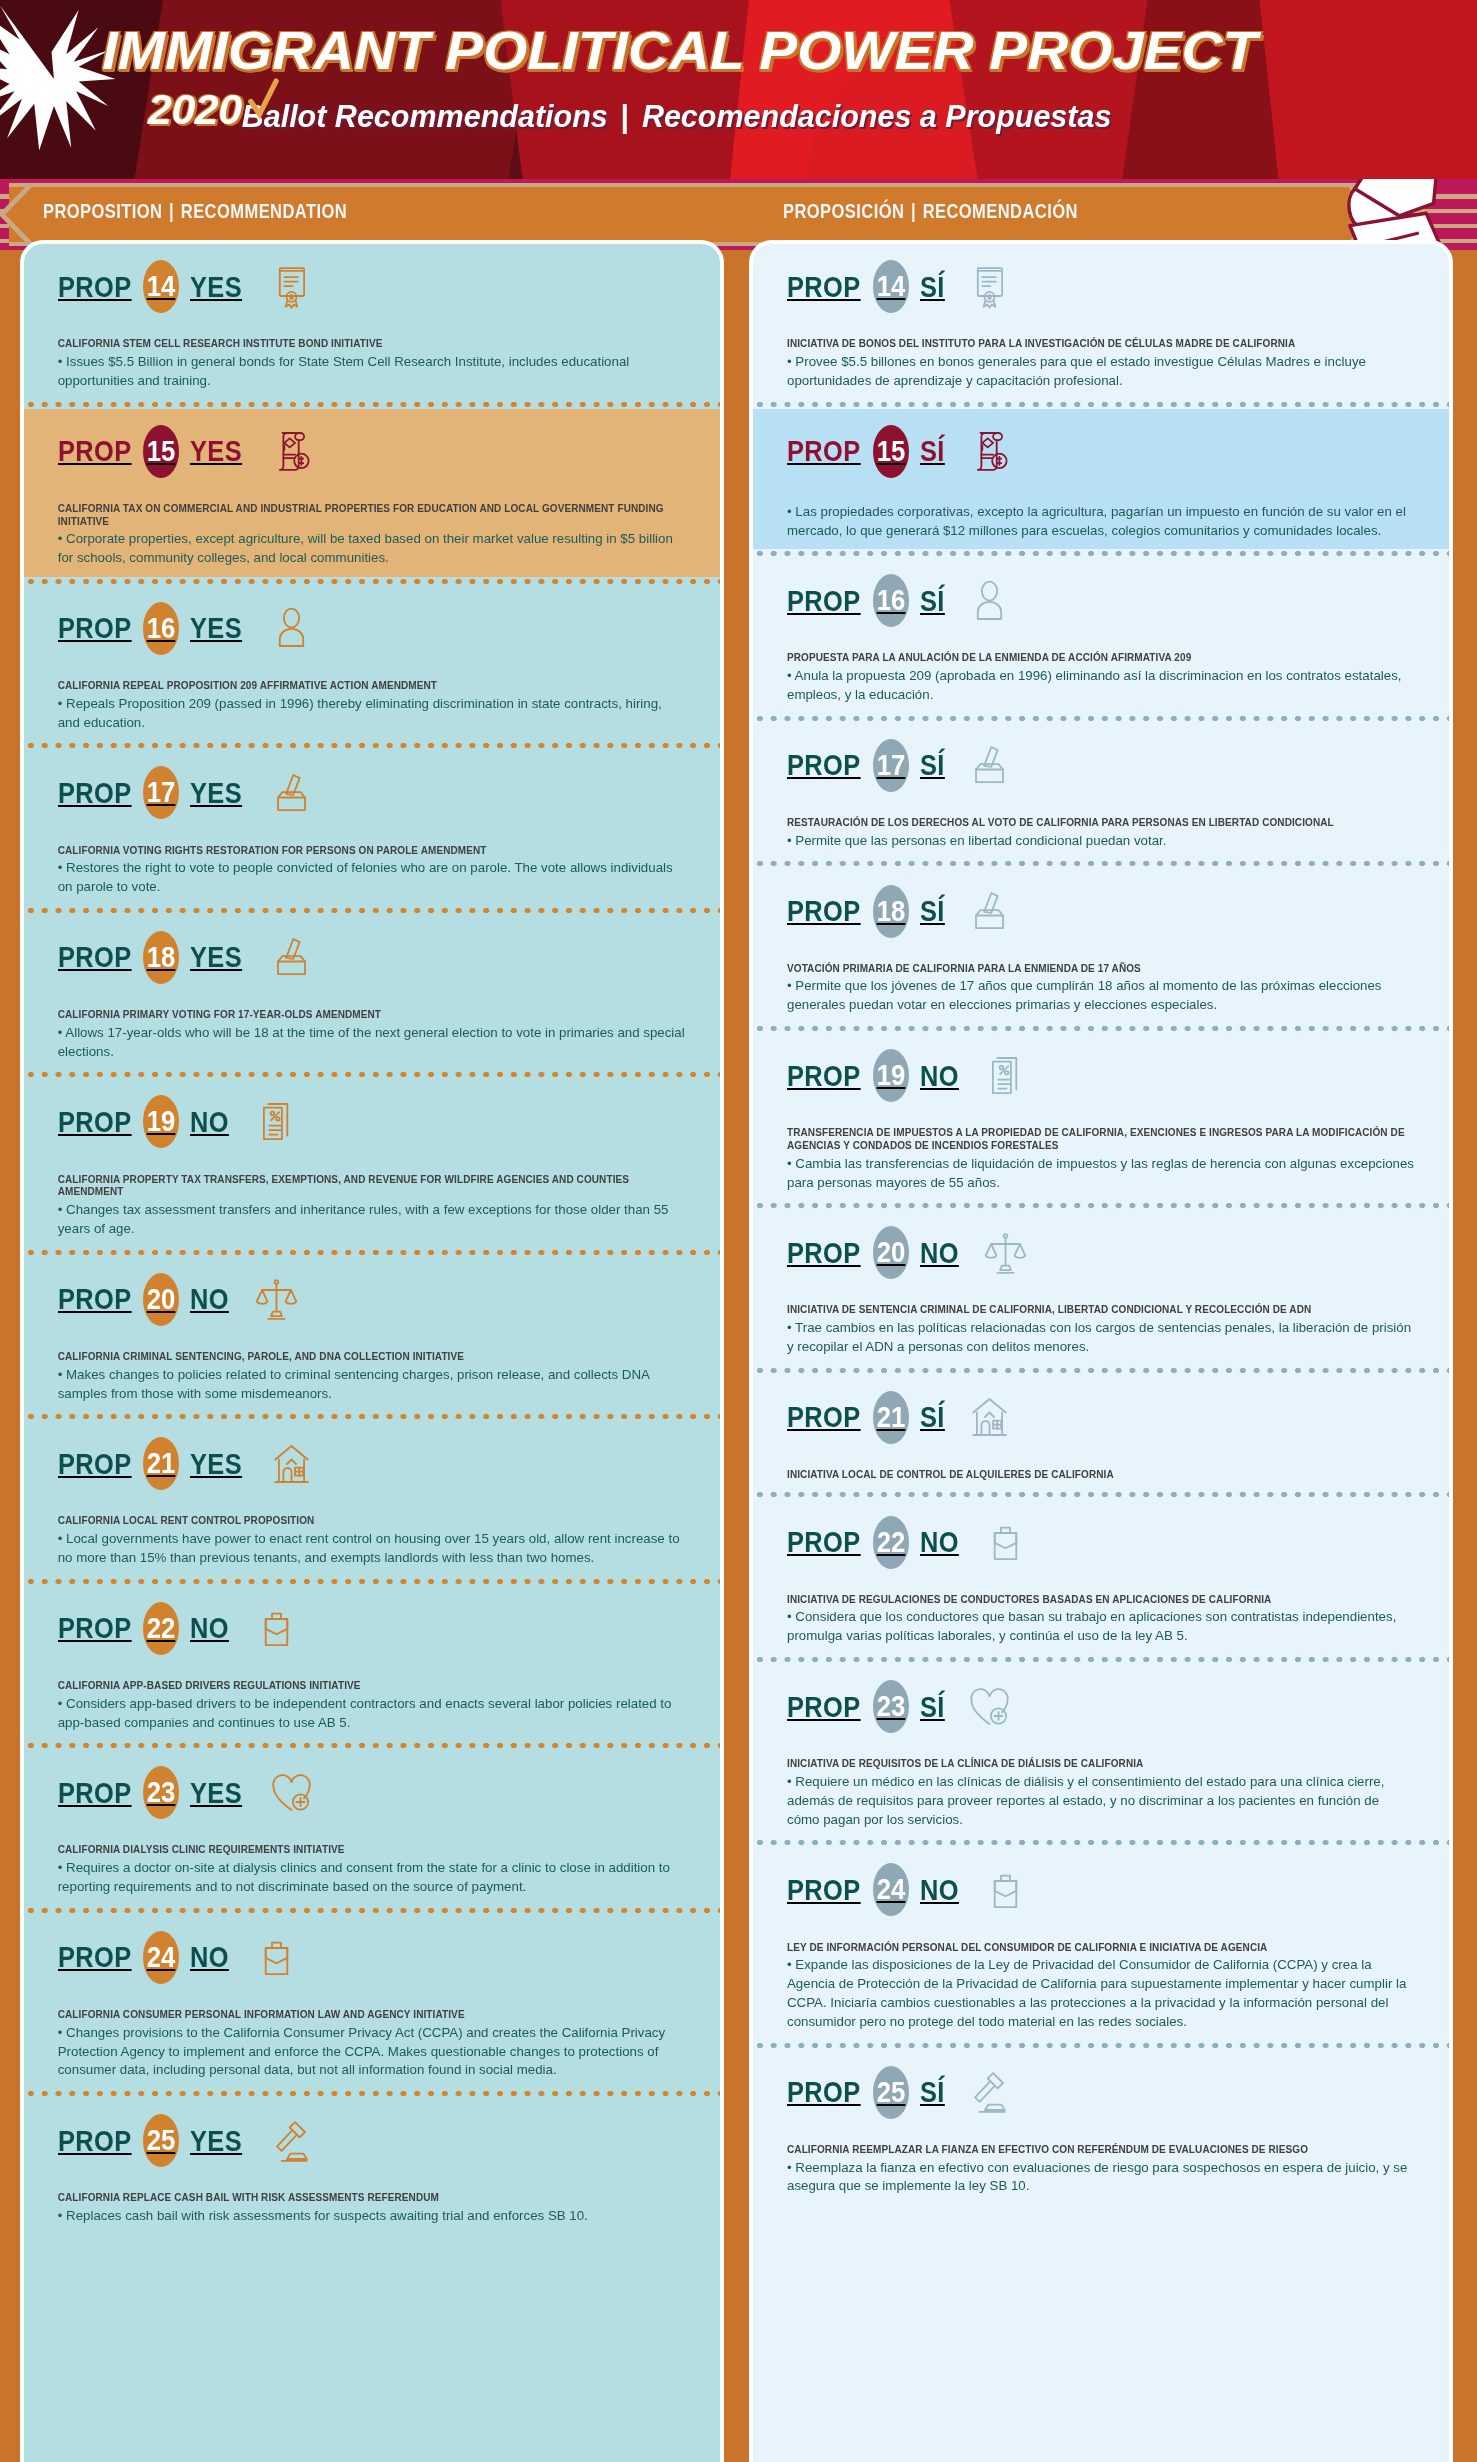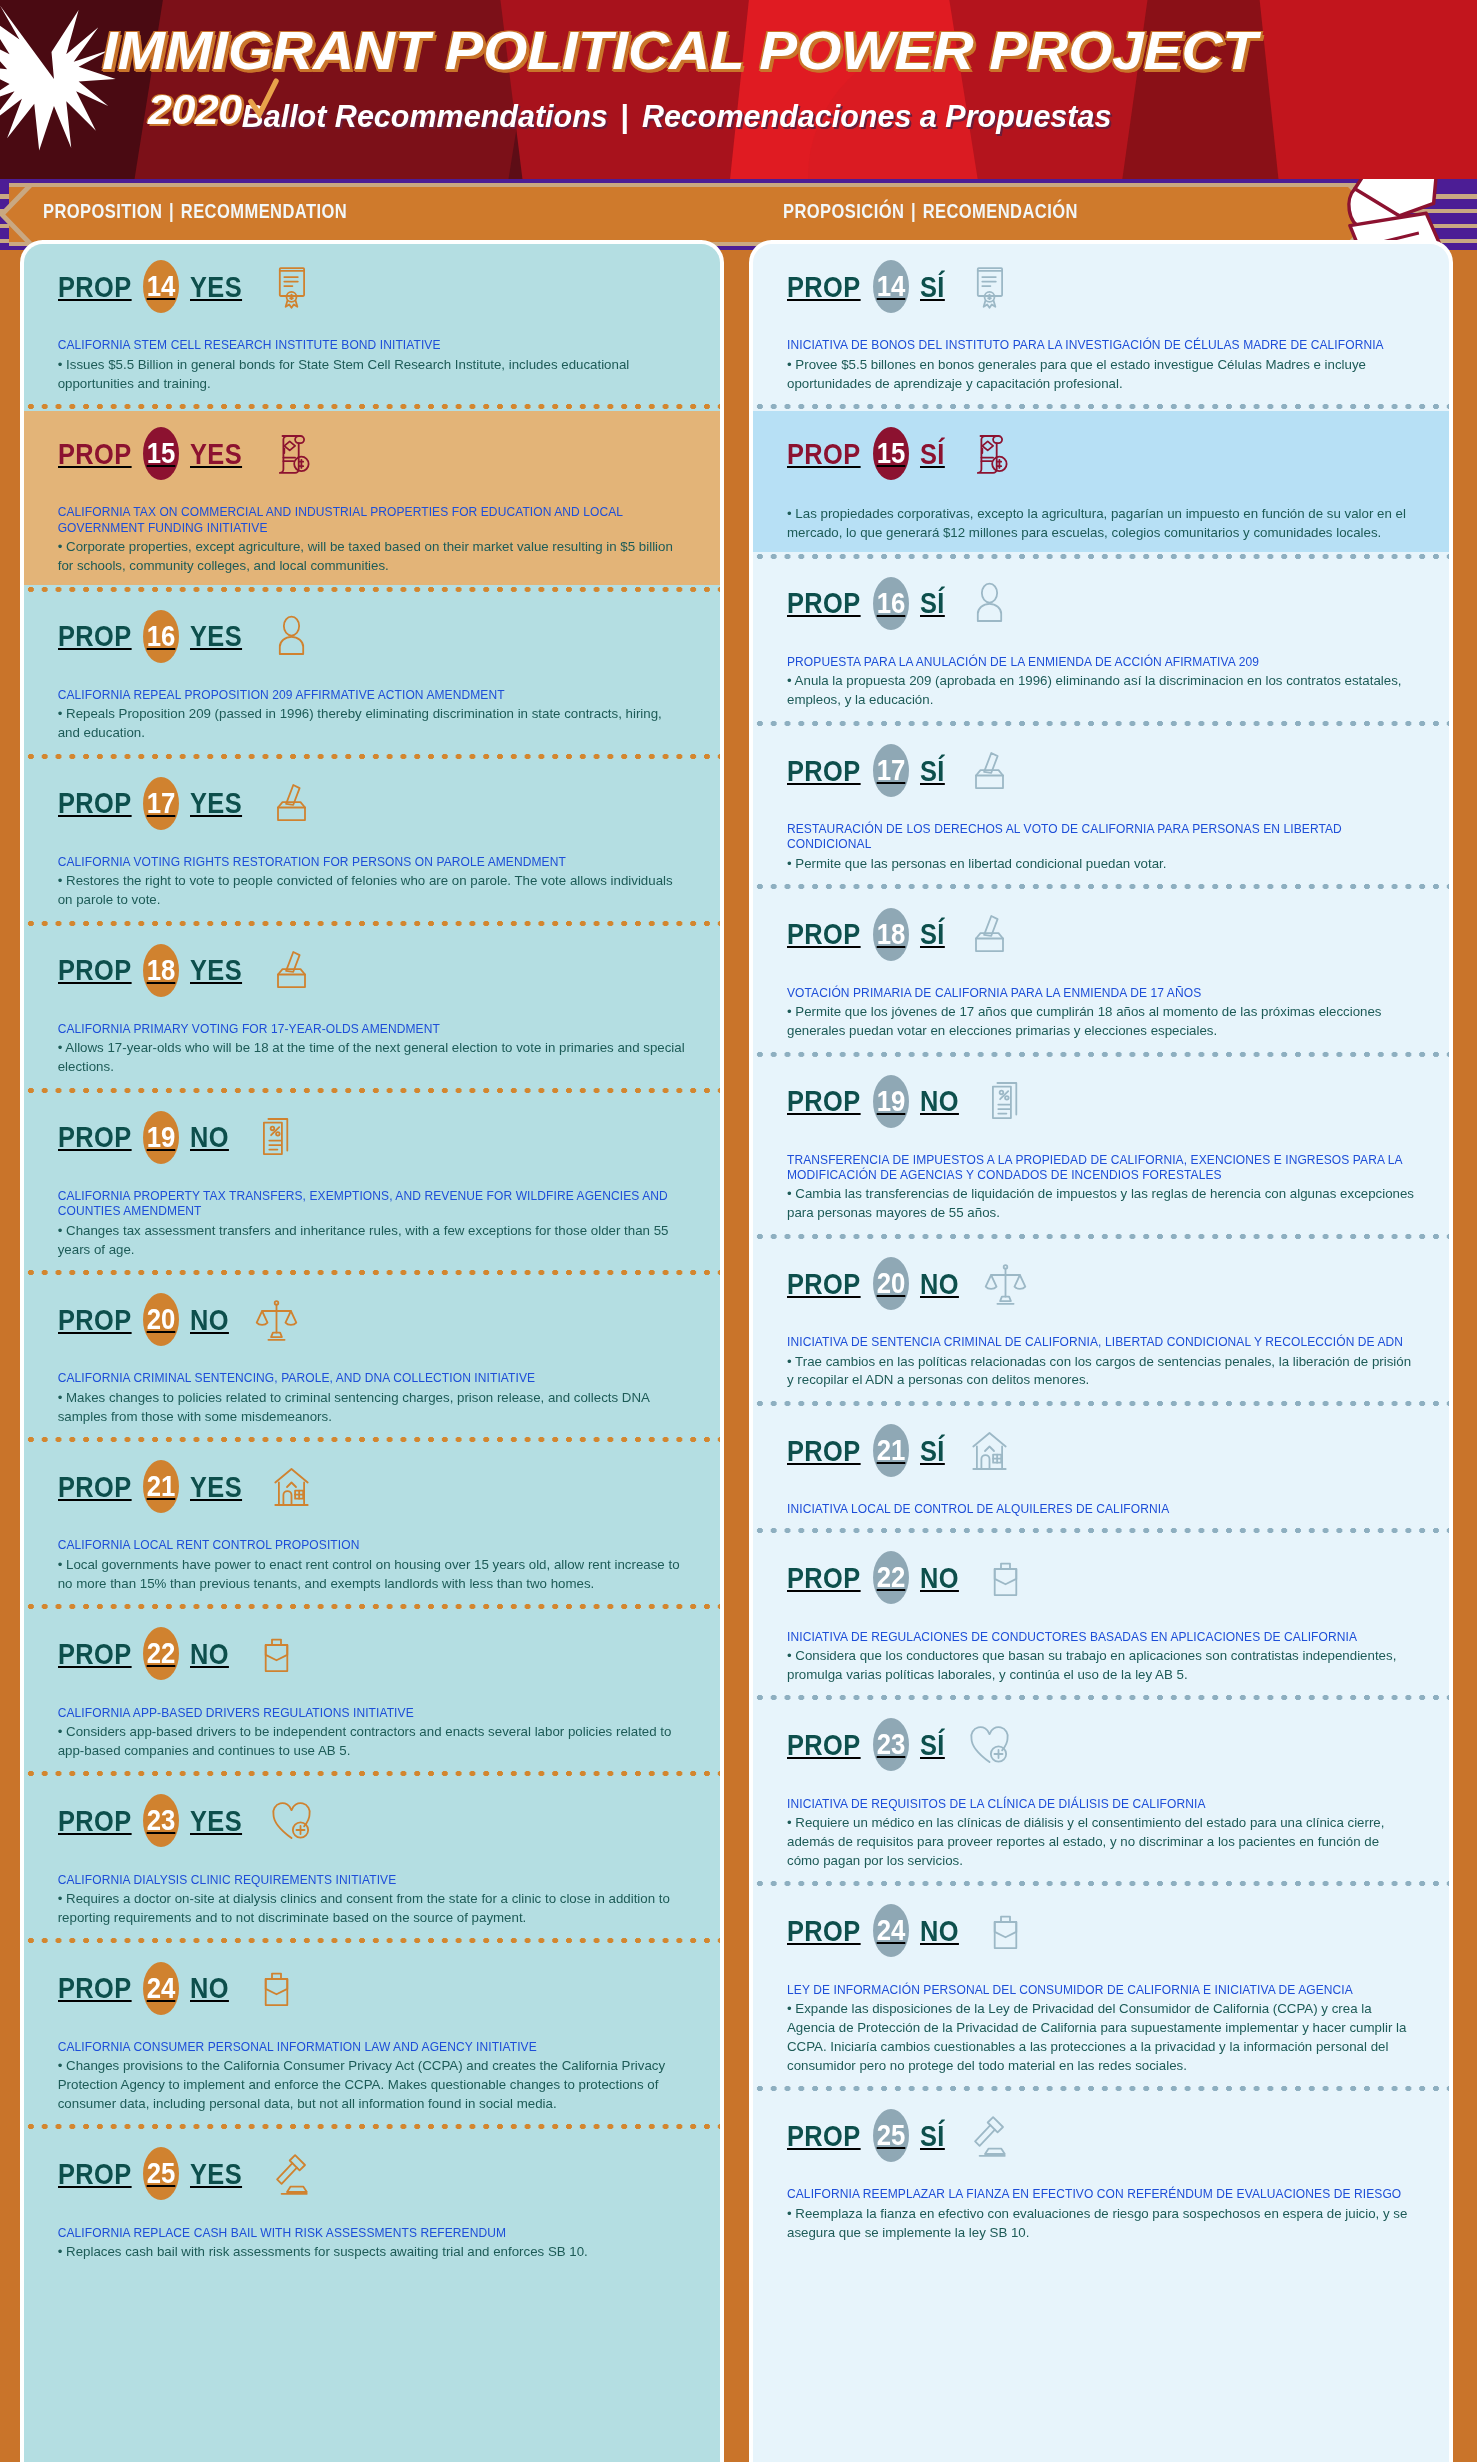--- a/index.html
+++ b/index.html
@@ -56,21 +56,21 @@
   #sub-en, #sub-es {
     font-size:30.5px; font-weight:bold; font-style:italic; color:#fff;
     text-shadow: 1.5px 1.5px 0 #6b1e3a, 2px 2px 0 #6b1e3a;
     font-family:"Liberation Sans Narrow","Liberation Sans",sans-serif;
   }
   #sub-sep { font-size:30.5px; font-weight:bold; color:#fff; margin:0 12.8px; }
 
   
   #band {
     position:absolute; left:0; top:179px; width:1477px; height:71px;
-    background:#4c1d95; overflow:hidden;
+    background:#be185d; overflow:hidden;
   }
   .band-line { position:absolute; height:4.4px; background:#c9a882; left:0; width:1477px;}
   .bl1 { top:15.3px; } .bl2 { top:30px; } .bl3 { top:45px; } .bl4 { top:60px; }
   .band-chev {
     position:absolute; top:3.9px; left:8.9px; width:1349px; height:63px;
     border:4.4px solid #c9a882; border-left:none; border-right:none;
     background:#cf7a2c;
   }
   .chev-left, .chev-right { position:absolute; top:3.9px; width:34px; height:63px; }
   .band-label {
@@ -121,21 +121,21 @@
     font-size:29.5px; font-weight:bold; color:#0d4f4c; margin-left:6.9px;
     font-family:"Liberation Sans Narrow","Liberation Sans",sans-serif;
     transform:scaleX(.86); transform-origin:left center; letter-spacing:0.5px;
   }
   .prop-vote.maroon { color:#8c1230; }
   .prop-icon { margin-left:16.7px; width:49px; height:51px; display:flex; align-items:center; justify-content:center;}
   .prop-icon svg { width:45px; height:48px; }
 
   .prop-body { margin-top:25.6px; padding-bottom:4.9px;}
   .prop-title {
-    font-size:12px; font-weight:normal; color:#1d4ed8; line-height:1.28;
+    font-size:10px; font-weight:bold; color:#404040; line-height:1.28;
     font-family:"Liberation Sans Narrow","Liberation Sans",sans-serif;
     letter-spacing:0.1px;
   }
   .prop-desc {
     font-size:13.3px; color:#1d5b57; line-height:1.42; margin-top:2px;
     font-family:"Liberation Sans Narrow","Liberation Sans",sans-serif;
   }
   .dotted {
     height:8.9px; margin:0 0 0 0;
     background-image:radial-gradient(circle, currentColor 34%, transparent 36%);

